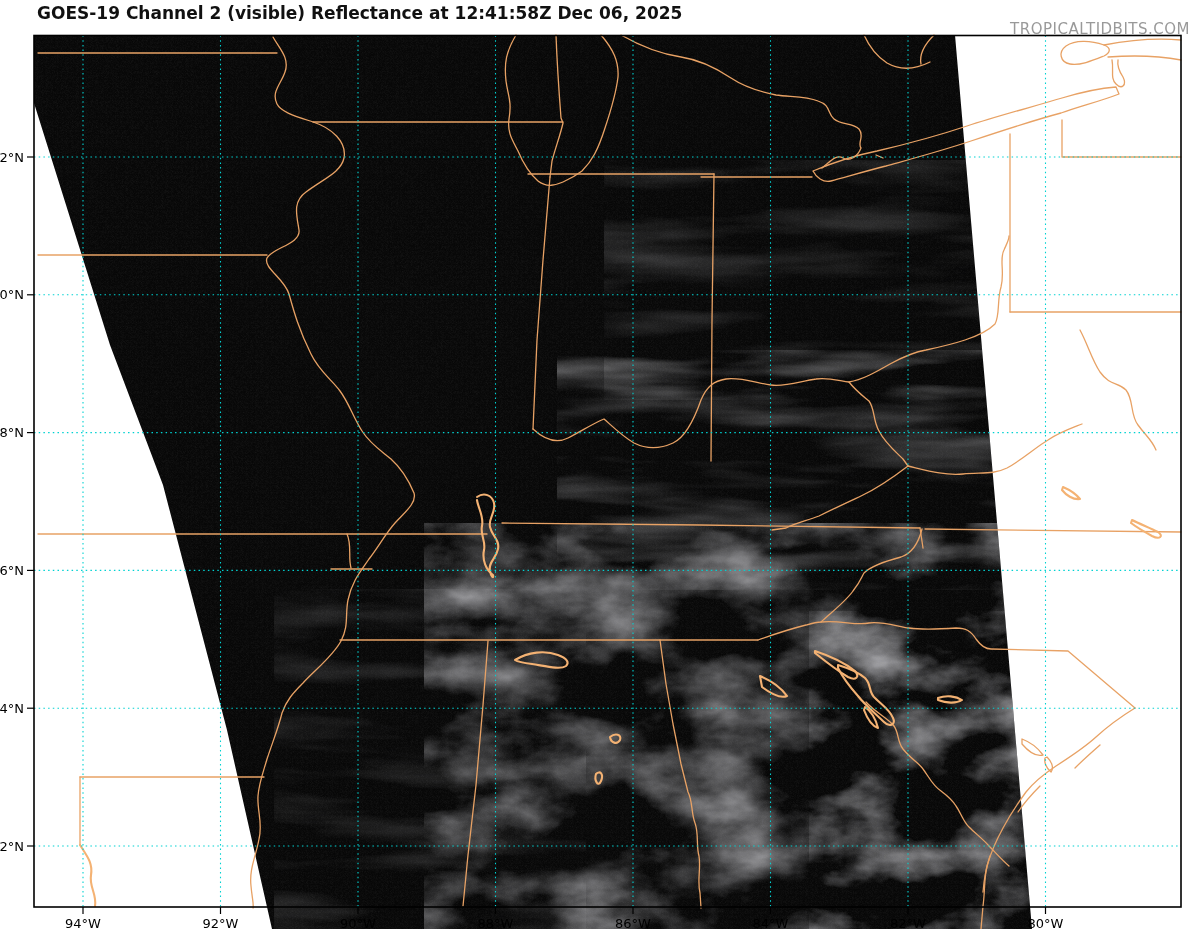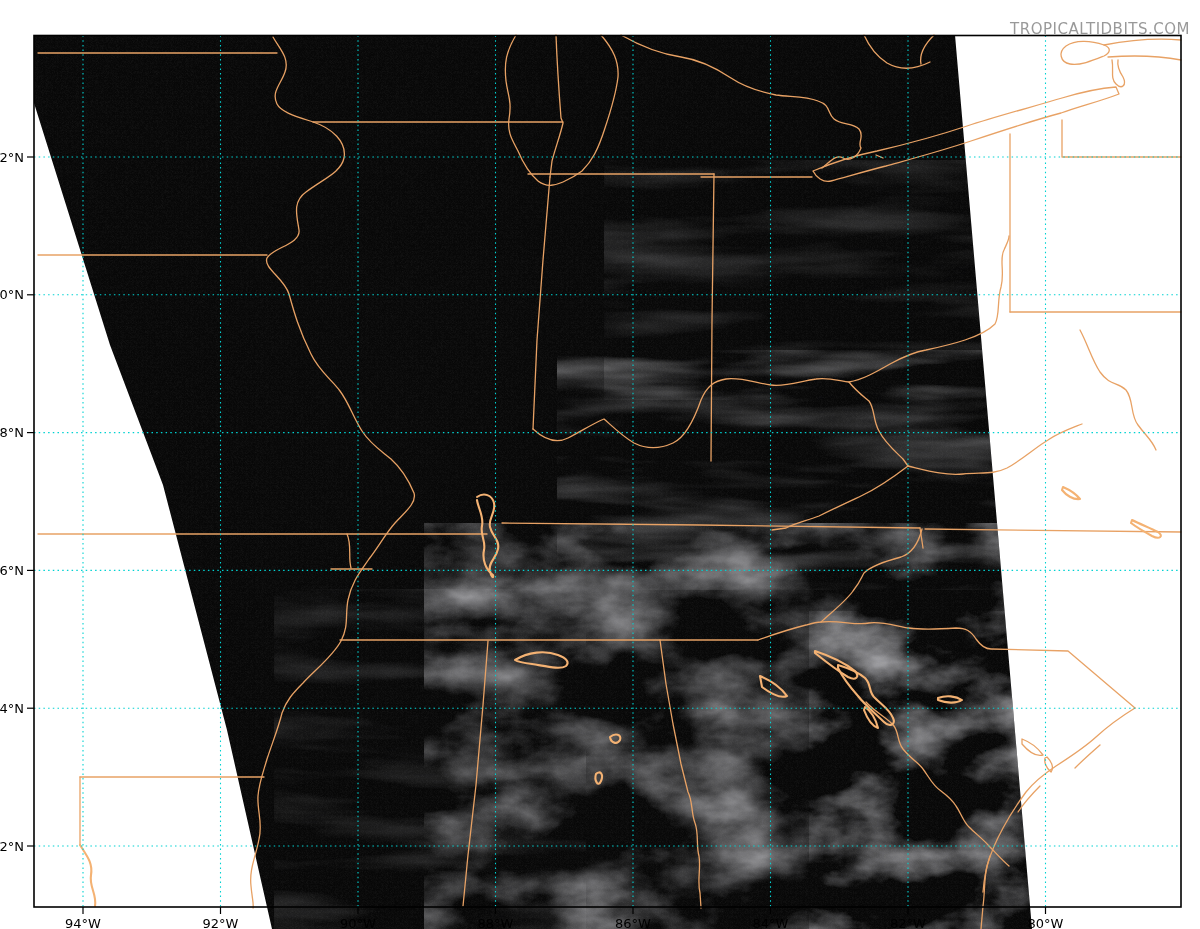--- a/index.html
+++ b/index.html
@@ -24,20 +24,21 @@
   .lk{fill:none;stroke:var(--c-orange-bright);stroke-width:2.1;stroke-linejoin:round;stroke-linecap:round;}
   .gl{stroke:var(--c-cyan);stroke-width:1.1;stroke-dasharray:1.5 3.2;fill:none;}
   .tk{stroke:var(--c-axis);stroke-width:1.2;}
   .axlbl{font-family:"DejaVu Sans","Liberation Sans",sans-serif;font-size:13px;fill:#000;}
   .frame{fill:none;stroke:var(--c-axis);stroke-width:1.6;}
 </style>
 </head>
 <body>
 
 <div id="page">
+  <div id="title">GOES-19 Channel 2 (visible) Reflectance at 12:41:58Z Dec 06, 2025</div>
   <div id="watermark">TROPICALTIDBITS.COM</div>
 
   <svg id="mapsvg" width="1200" height="929" viewBox="0 0 1200 929">
     <defs>
       <clipPath id="swathClip">
         <polygon points="34,35 955,35 1032,929 272,929 227,730 163,485 110,345 34,103"></polygon>
       </clipPath>
       <filter id="fCloudStreak" x="-10%" y="-10%" width="120%" height="120%">
         <feTurbulence type="fractalNoise" baseFrequency="0.004 0.028" numOctaves="4" seed="11"></feTurbulence>
         <feColorMatrix type="matrix" values="0 0 0 0 0.75  0 0 0 0 0.75  0 0 0 0 0.78  0 0 0 1.6 -0.75"></feColorMatrix>

